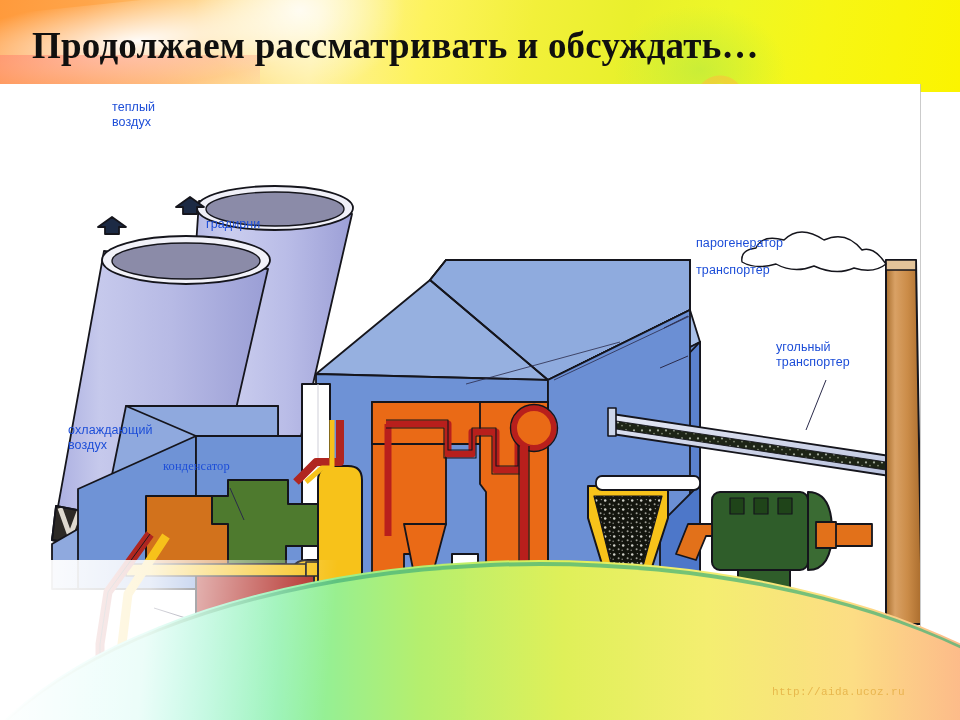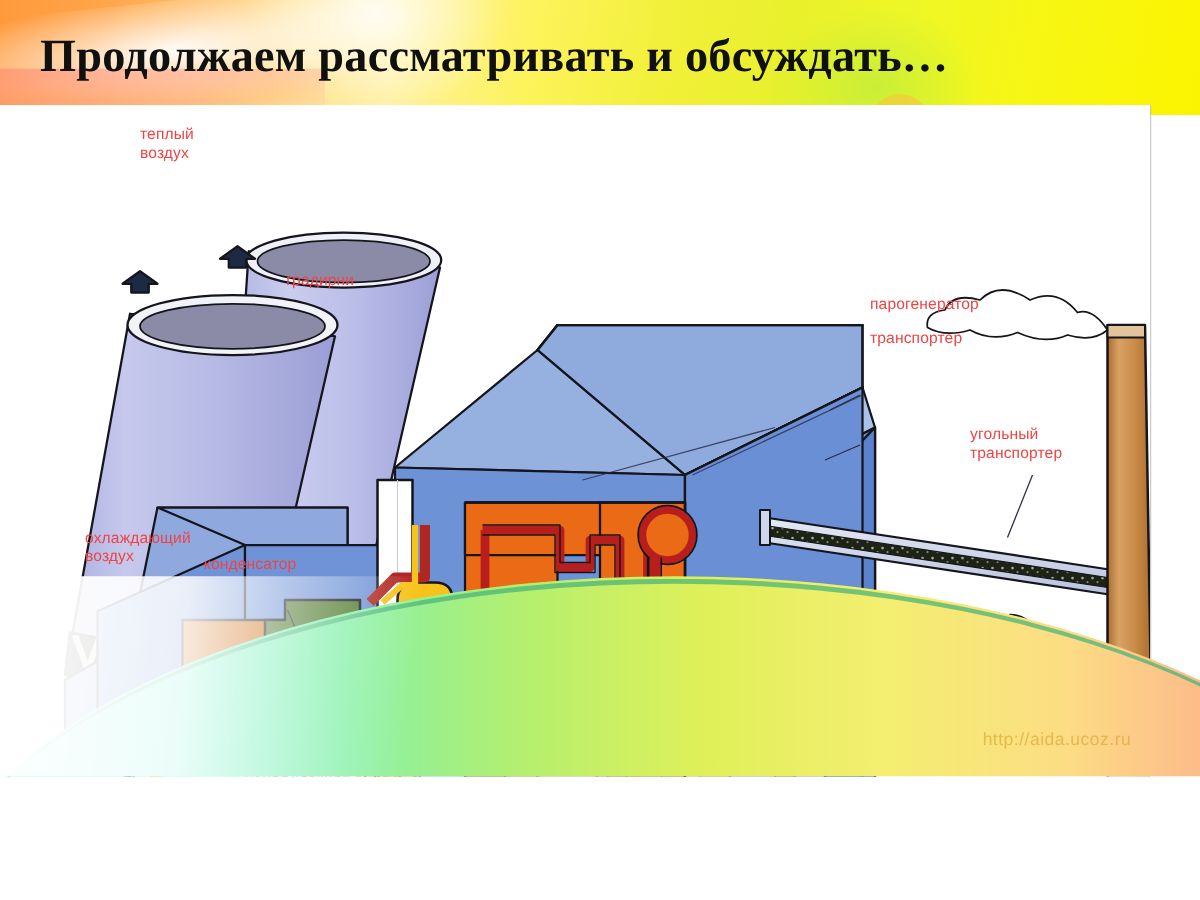--- a/index.html
+++ b/index.html
@@ -3,21 +3,21 @@
 <meta charset="utf-8">
 <title>Продолжаем рассматривать и обсуждать…</title>
 <style>
   html,body{margin:0;padding:0;}
   body{
     width:960px;height:720px;overflow:hidden;
     font-family:"Liberation Sans", sans-serif;
     background:#ffffff;
     position:relative;
   }
-  .slide{position:absolute;inset:0;width:960px;height:621px;overflow:hidden;background:#fff;}
+  .slide{position:absolute;inset:0;width:960px;height:720px;overflow:hidden;background:#fff;}
 
   
   .bg-top{
     position:absolute;left:0;top:0;width:960px;height:92px;
     background:
       radial-gradient(ellipse 150px 120px at 300px 10px, rgba(255,255,255,.85), rgba(255,255,255,0) 70%),
       radial-gradient(ellipse 120px 90px at 700px 70px, rgba(190,235,60,.75), rgba(190,235,60,0) 72%),
       linear-gradient(100deg,
         #ff9a3c 0%, #ffa54a 9%, #ffc06a 17%, #ffe08a 25%,
         #fff0a0 33%, #fdf35c 44%, #f2f03a 55%,
@@ -52,22 +52,22 @@
     border-radius:50% 50% 0 0 / 62% 62% 0 0;
     border-top:4px solid rgba(75,180,120,.75);
     box-sizing:border-box;
   }
   .bg-bottom-haze{
     position:absolute;left:0;bottom:0;width:420px;height:160px;
     background:linear-gradient(95deg, #ffffff 0%, rgba(255,255,255,.85) 35%, rgba(255,255,255,0) 78%);
   }
   .watermark{
     position:absolute;right:55px;bottom:22px;
-    font-size:14px;color:rgba(225,170,60,.75);letter-spacing:.4px;
-    font-family:Liberation Sans, sans-serif;
+    font-size:11px;color:rgba(225,170,60,.75);letter-spacing:.4px;
+    font-family:Liberation Mono, monospace;
   }
 
   
   .title{
     position:absolute;left:32px;top:24px;width:900px;
     font-family:"Liberation Serif", serif;
     font-weight:bold;font-size:37px;line-height:44px;
     color:#10100f;white-space:nowrap;letter-spacing:.2px;
   }
 
@@ -79,21 +79,21 @@
   }
 
   
   .diagram{position:absolute;left:0;top:0;width:920px;height:580px;}
   .diagram svg{display:block;}
 
   .lbl{
     position:absolute;
     font-family:"Liberation Sans", sans-serif;
     font-size:12.5px;line-height:15px;
-    color:#ef4444;letter-spacing:.1px;
+    color:#1d4ed8;letter-spacing:.1px;
     white-space:pre-line;
   }
 </style>
 </head>
 <body>
 
 <div class="slide">
 
   <div class="bg-top">
     <div class="bg-top-swoosh"></div>
@@ -339,24 +339,24 @@
             <path d="M204 564 L170 560"></path>
             <path d="M502 540 L492 506"></path>
             <path d="M530 540 L522 506"></path>
           </g>
 
         </g>
       </svg>
 
       <div class="lbl" style="left:112px;top:16px;">теплый
 воздух</div>
-      <div class="lbl" style="left:229px;top:133px;text-align:right;">градирни</div>
+      <div class="lbl" style="left:206px;top:133px;text-align:right;">градирни</div>
       <div class="lbl" style="left:68px;top:325px;margin-top:14px;">охлаждающий
 воздух</div>
-      <div class="lbl" style="left:163px;top:360px;">конденсатор</div>
+      <div class="lbl" style="left:163px;top:375px;font-family:Liberation Serif, serif;">конденсатор</div>
       <div class="lbl" style="left:696px;top:152px;">парогенератор</div>
       <div class="lbl" style="left:696px;top:179px;">транспортер</div>
       <div class="lbl" style="left:776px;top:256px;">угольный
 транспортер</div>
       <div class="lbl" style="left:700px;top:501px;">угольный бункер</div>
       <div class="lbl" style="left:196px;top:530px;">охлаждающая вода</div>
       <div class="lbl" style="left:210px;top:559px;">горячая вода</div>
       <div class="lbl" style="left:474px;top:543px;">форсунки</div>
 
     </div>

